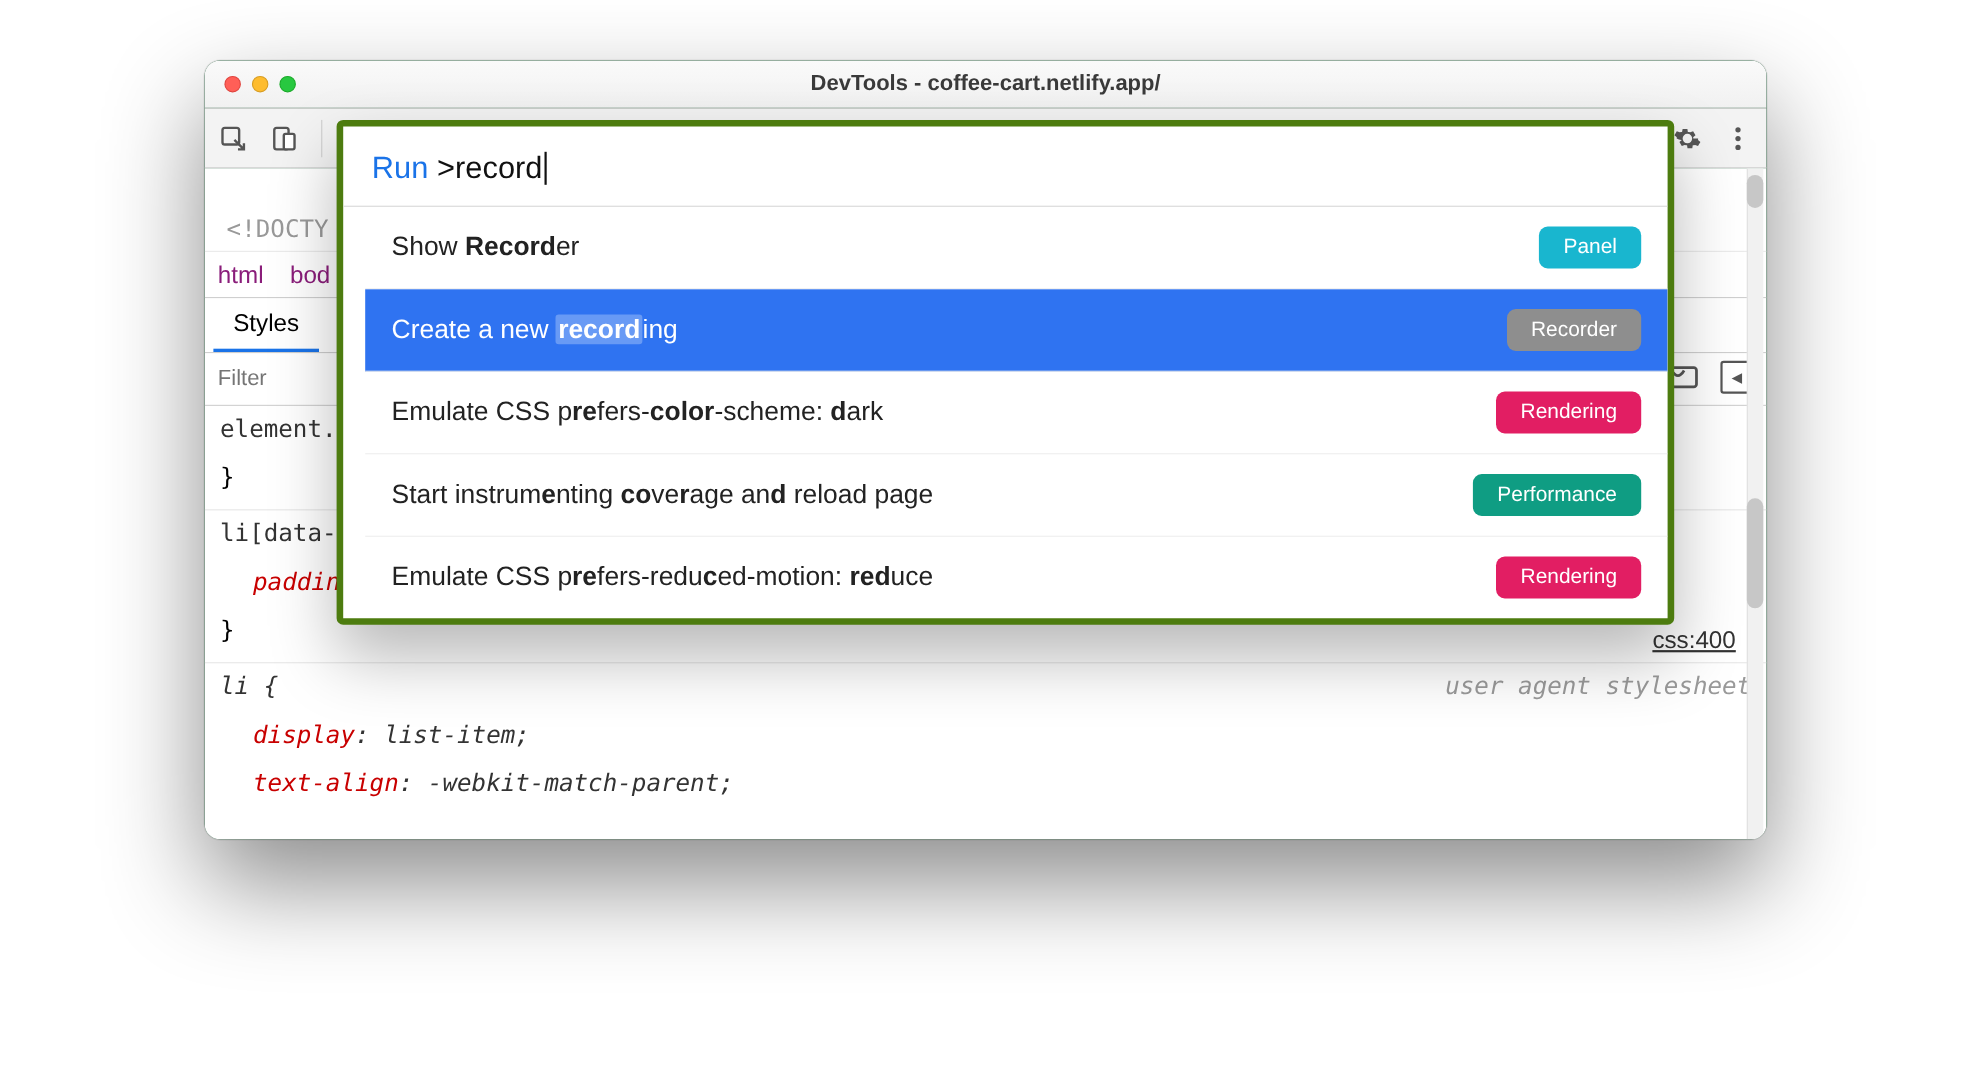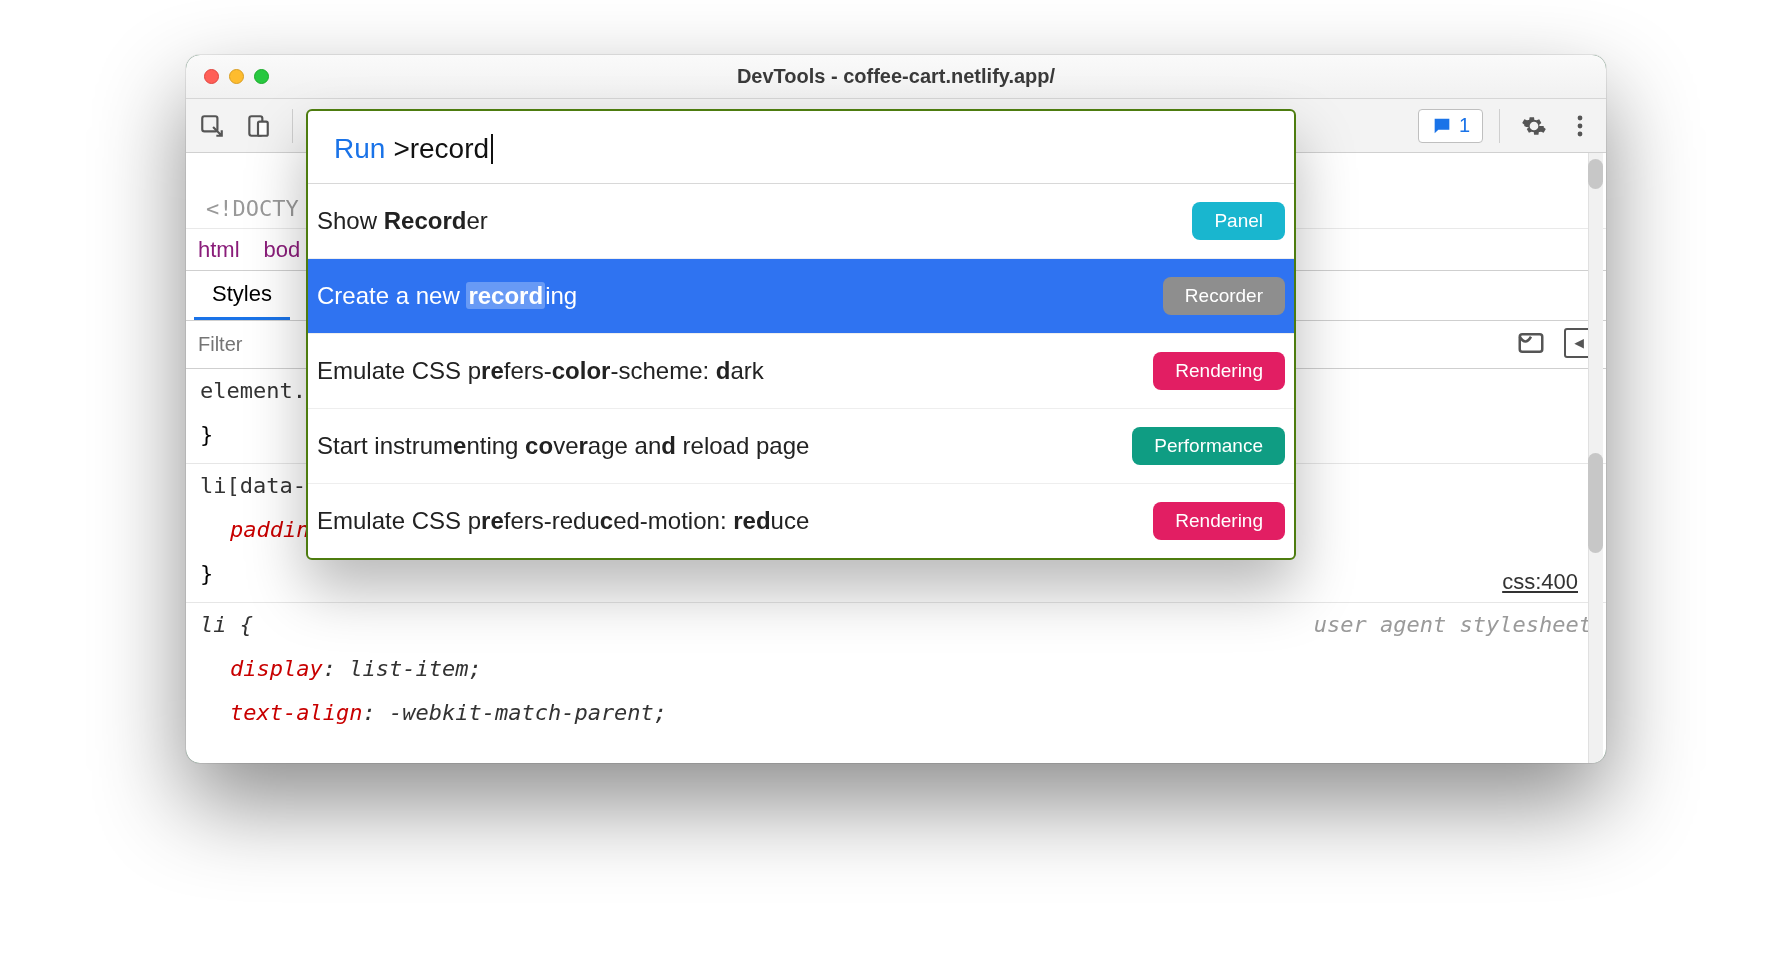--- a/index.html
+++ b/index.html
@@ -74,44 +74,45 @@
   .ua { color:#9a9a9a; font-style:italic; }
   .css-src { text-decoration:underline; color:#333; font-family:Liberation Sans, sans-serif; }
   .right-strip { position:absolute; right:3px; top:0; bottom:0; width:15px; background:#f1f1f1; border-left:1px solid #e0e0e0;}
   .thumb { position:absolute; right:3px; top:6px; width:15px; height:30px; background:#c7c7c7; border-radius:8px;}
   .thumb2 { position:absolute; right:3px; top:300px; width:15px; height:100px; background:#c7c7c7; border-radius:8px;}
   
   .cmd {
     position:absolute;
     top:54px; 
     left:120px;
-    width:990px;
+    width:1216px;
     background:#fff;
-    border:2px solid #4d7c0f;
+    border:6px solid #4d7c0f;
     border-radius:6px;
     box-shadow:0 30px 60px rgba(0,0,0,0.28);
     font-family:-apple-system, Arial;
     z-index:50;
     overflow:hidden;
   }
   .cmd-input-row {
     display:flex; align-items:center; gap:8px;
     padding:22px 26px 18px;
     border-bottom:1px solid #d8d8d8;
     font-size:28px;
   }
   .cmd-prefix { color:#1a73e8; font-weight:400; }
   .cmd-query { color:#111; display:flex; align-items:center; }
   .caret { width:2px; height:30px; background:#111; margin-left:2px; }
   .cmd-list { }
   .cmd-item {
     display:flex; align-items:center; justify-content:space-between;
-    padding:18px 9px;
+    padding:18px 24px;
     font-size:24px; color:#222;
     border-bottom:1px solid #eee;
+    margin-left:20px;
   }
   .cmd-item.selected { background:#2f73f1; color:#fff; }
   .cmd-item.selected .hl { background:rgba(255,255,255,0.28); border-radius:3px; padding:0 2px; }
   .cmd-label b, .cmd-label strong { font-weight:700; }
   .badge { color:#fff; border-radius:8px; padding:8px 22px; font-size:19px; }
   .badge-panel { background:#19b6cf; }
   .badge-recorder { background:#8e8e8e; }
   .badge-render { background:#e21e63;text-align:center; }
   .badge-perf { background:#0f9d83; }
   .hl { font-weight:700; }

